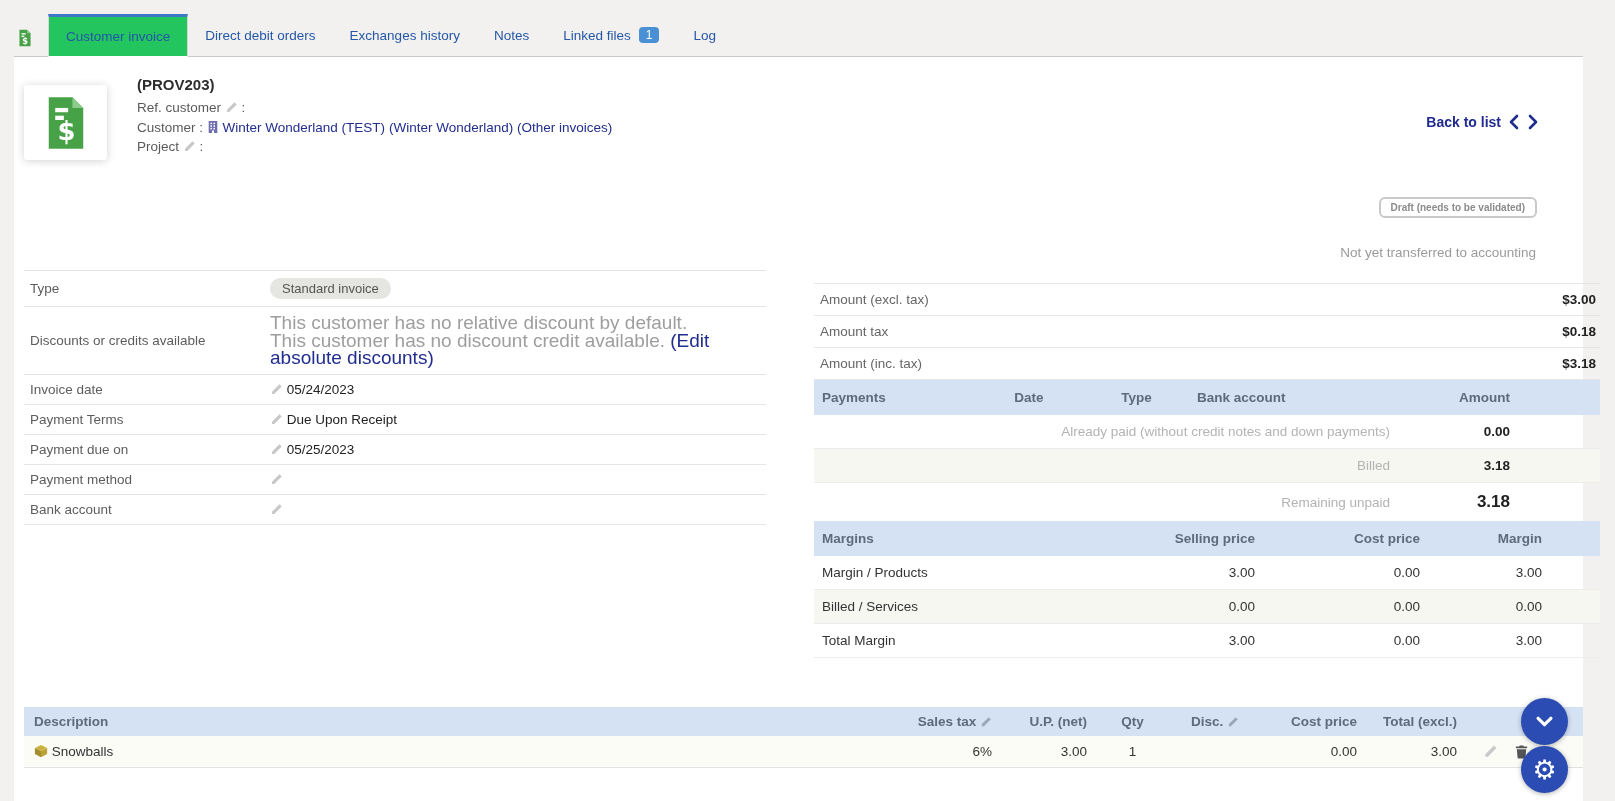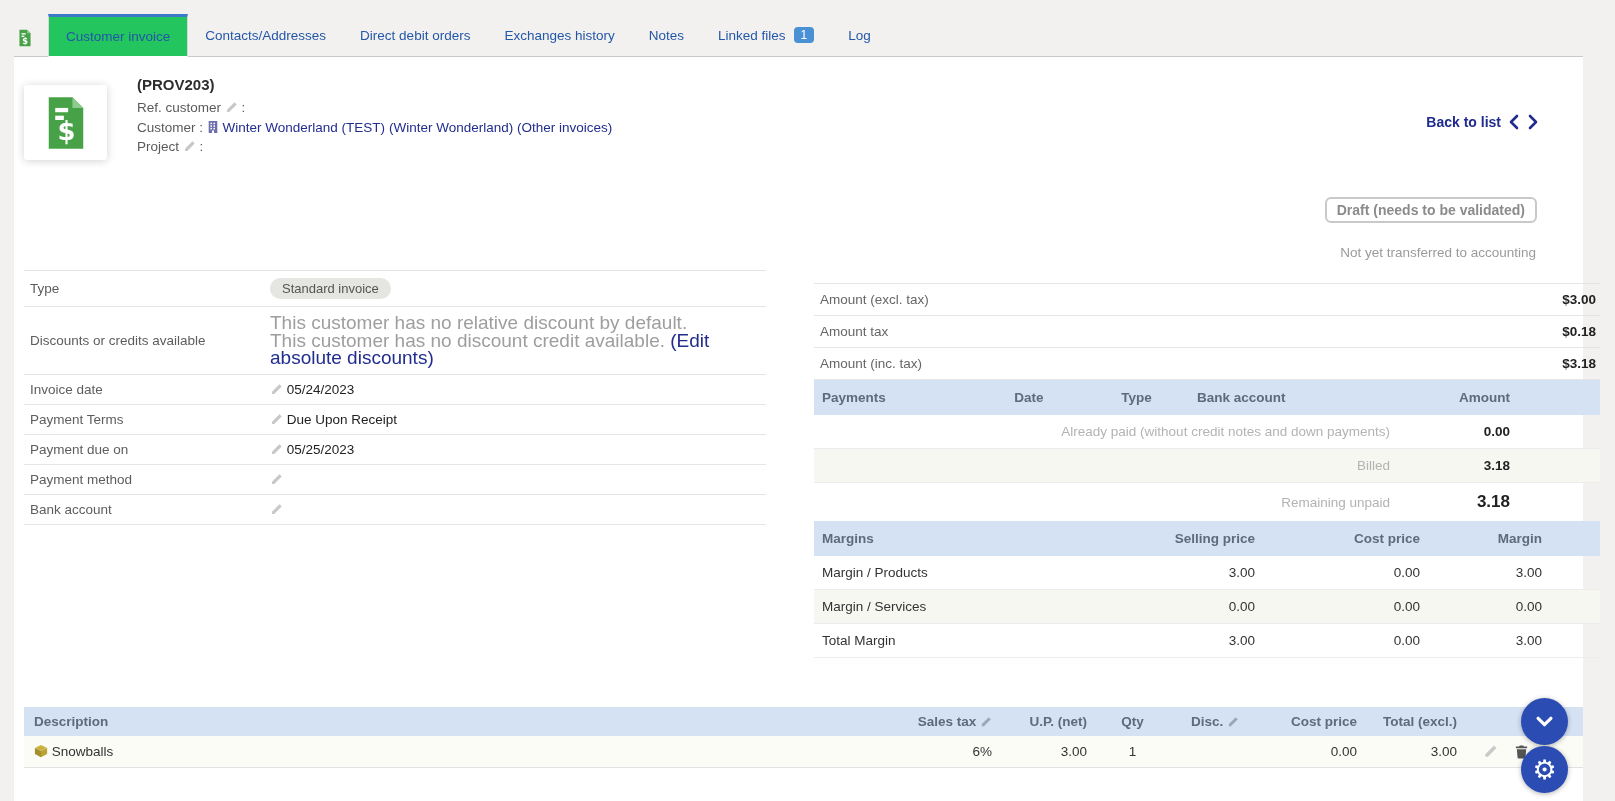--- a/index.html
+++ b/index.html
@@ -53,21 +53,21 @@
   .pencil { color: #c7c7c7; }
   .hdr-pencil { color: #9aa7b8; }
 
   .backtolist { position: absolute; top: 57px; right: 44px; display: flex; align-items: center; gap: 7px; }
   .b2l { color: #1f2b8e; font-weight: bold; font-size: 14px; text-decoration: none; }
   .chev { color: #1f2b8e; line-height: 0; cursor: pointer; }
 
   .draft-badge {
     position: absolute; top: 140px; right: 46px;
     border: 2px solid #c9c9c9; border-radius: 6px; background: #fff;
-    color: #8b8b8b; font-weight: bold; font-size: 14px; padding: 3px 10px;
+    color: #8b8b8b; font-weight: bold; font-size: 10px; padding: 3px 10px;
   }
   .acc-note { position: absolute; top: 188px; right: 47px; color: #9b9b9b; }
 
   .leftcol  { position: absolute; left: 10px;  top: 213px; width: 742px; }
   .rightcol { position: absolute; left: 783px; top: 226px; width: 786px; margin-left: 17px; }
 
   table { border-collapse: collapse; width: 100%; }
 
   
   .fields td { border-top: 1px solid #e5e5e5; padding: 7px 6px; vertical-align: middle; }
@@ -183,23 +183,20 @@
 <div class="page">
 
   <div class="tabbar">
     <span class="tab-doc-icon">
       <svg class="icn" width="14" height="18">
           <use href="#i-doc"></use>
         </svg>
     </span>
     <div class="tab active">
       <span>Customer invoice</span>
-    </div>
-    <div class="tab">
-      <span>Contacts/Addresses</span>
     </div>
     <div class="tab">
       <span>Direct debit orders</span>
     </div>
     <div class="tab">
       <span>Exchanges history</span>
     </div>
     <div class="tab">
       <span>Notes</span>
     </div>
@@ -391,21 +388,21 @@
         </thead>
         <tbody>
           <tr>
             <td>Margin / Products</td>
             <td class="num">3.00</td>
             <td class="num">0.00</td>
             <td class="num">3.00</td>
             <td class="sp50"></td>
           </tr>
           <tr class="row-shade">
-            <td>Margin / Services</td>
+            <td>Billed / Services</td>
             <td class="num">0.00</td>
             <td class="num">0.00</td>
             <td class="num">0.00</td>
             <td class="sp50"></td>
           </tr>
           <tr>
             <td>Total Margin</td>
             <td class="num">3.00</td>
             <td class="num">0.00</td>
             <td class="num">3.00</td>

